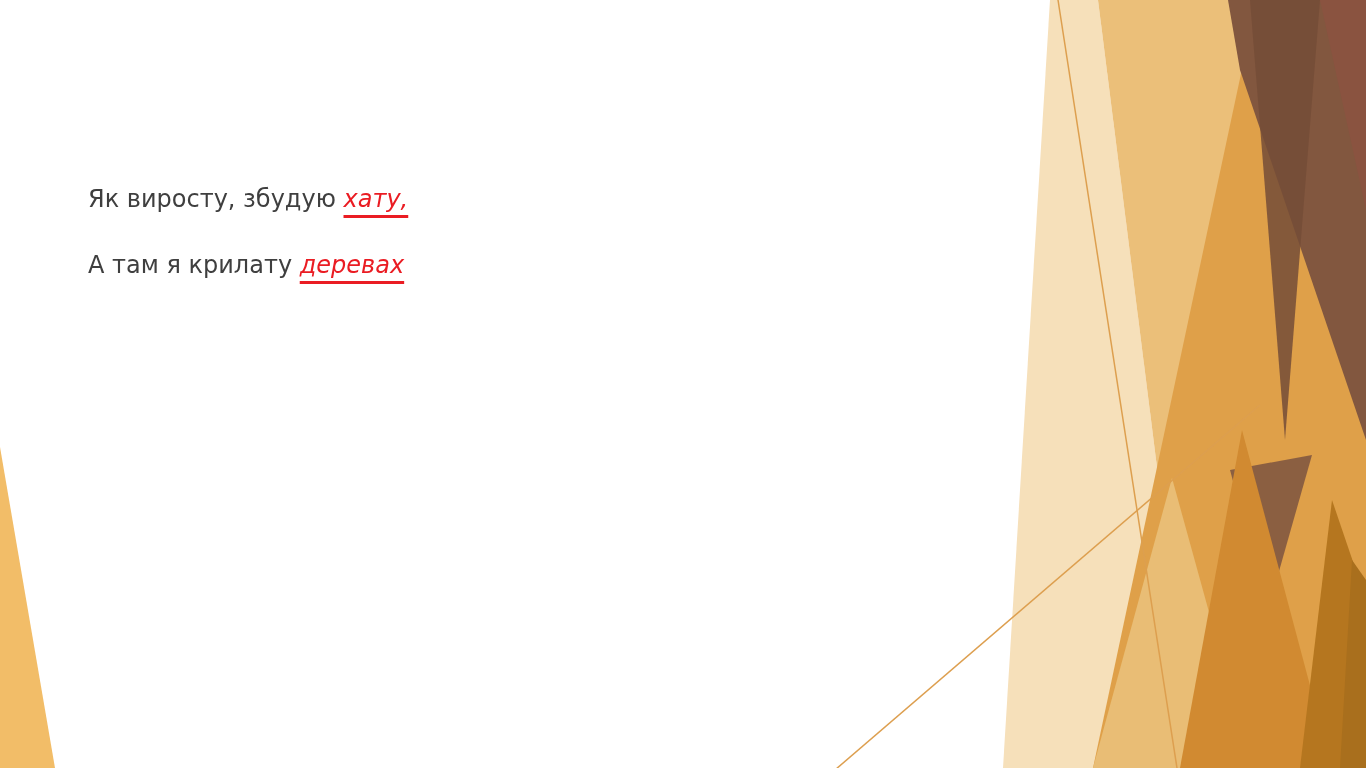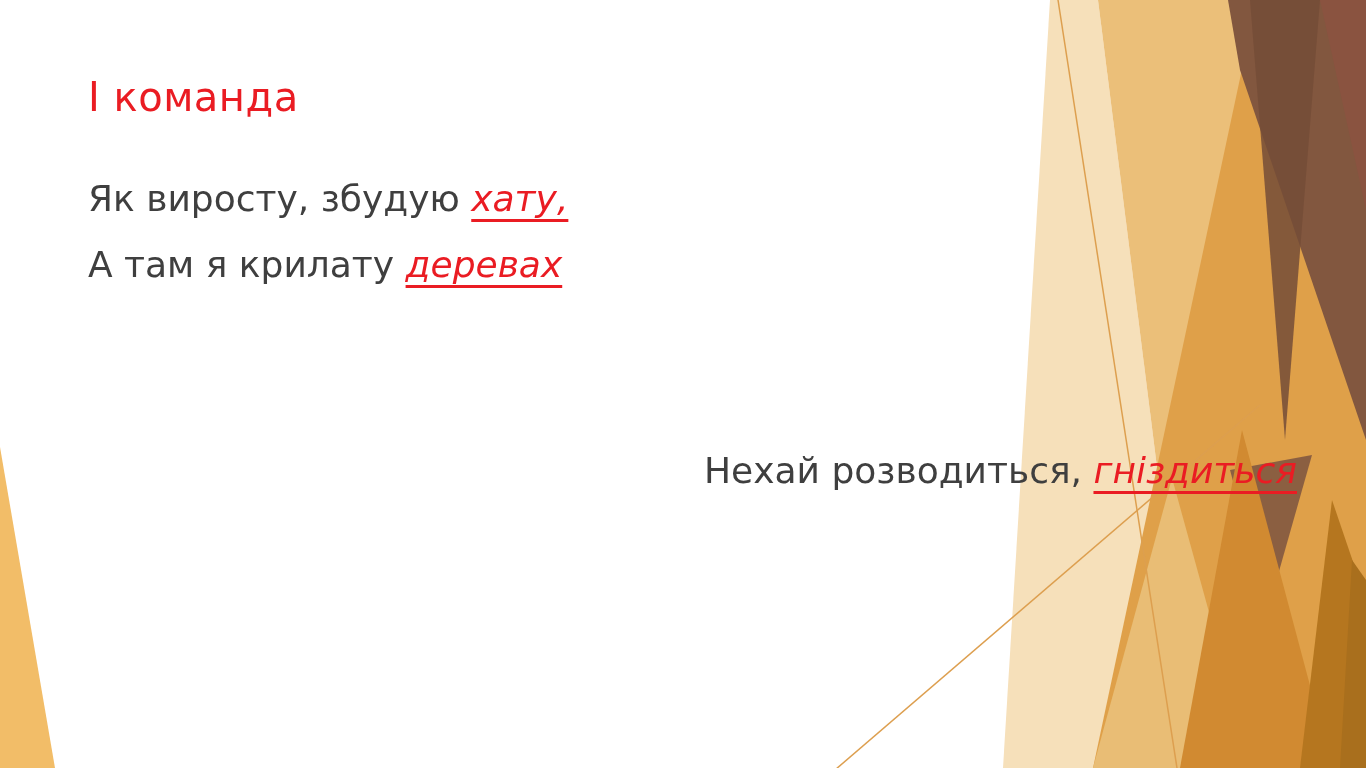--- a/index.html
+++ b/index.html
@@ -8,21 +8,21 @@
     background:#ffffff;
     font-family:"DejaVu Sans","Liberation Sans",sans-serif;
   }
   .bg-svg{position:absolute;left:0;top:0;width:1366px;height:768px;z-index:0}
   .slide-content{position:absolute;left:0;top:0;width:1366px;height:768px;z-index:1}
 
   .title{
     position:absolute;left:88px;top:74px;margin:0;
     font-size:40px;font-weight:400;color:#ea1c23;letter-spacing:0.5px;
   }
-  .stanza{position:absolute;font-size:36px;color:#3f3f3f}
+  .stanza{position:absolute;font-size:24px;color:#3f3f3f}
   .stanza .line{height:66px;line-height:66px;white-space:nowrap}
   .stanza-left{left:88px;top:166px;text-align:left}
   .stanza-right{right:69px;top:438px;text-align:right}
 
   .hl{
     color:#ea1c23;font-style:italic;
     text-decoration:underline;
     text-decoration-thickness:3px;
     text-underline-offset:8px;
     text-decoration-color:#ea1c23;
@@ -54,22 +54,20 @@
   <polygon points="1300,768 1332,500 1366,600 1366,768" fill="#b5761f"></polygon>
   <polygon points="1340,768 1352,560 1366,580 1366,768" fill="#a96f1d"></polygon>
 
   <line x1="1058" y1="0" x2="1177" y2="768" stroke="#dd9f4f" stroke-width="1.5"></line>
   <line x1="1260" y1="405" x2="800" y2="800" stroke="#dd9f4f" stroke-width="1.5"></line>
 
   <polygon points="0,447 55,768 0,768" fill="#f2bd68"></polygon>
 </svg>
 
 <div class="slide-content">
-  <h1 class="title">І команда</h1>
 
   <div class="stanza stanza-left" id="stanza-left">
       <div class="line"><span>Як виросту, збудую </span><span class="hl">хату,</span></div>
       <div class="line"><span>А там я крилату </span><span class="hl">деревах</span></div>
     </div>
   <div class="stanza stanza-right" id="stanza-right">
-      <div class="line"><span>Нехай розводиться, </span><span class="hl">гніздиться</span></div>
     </div>
 </div>
 
 </body></html>

